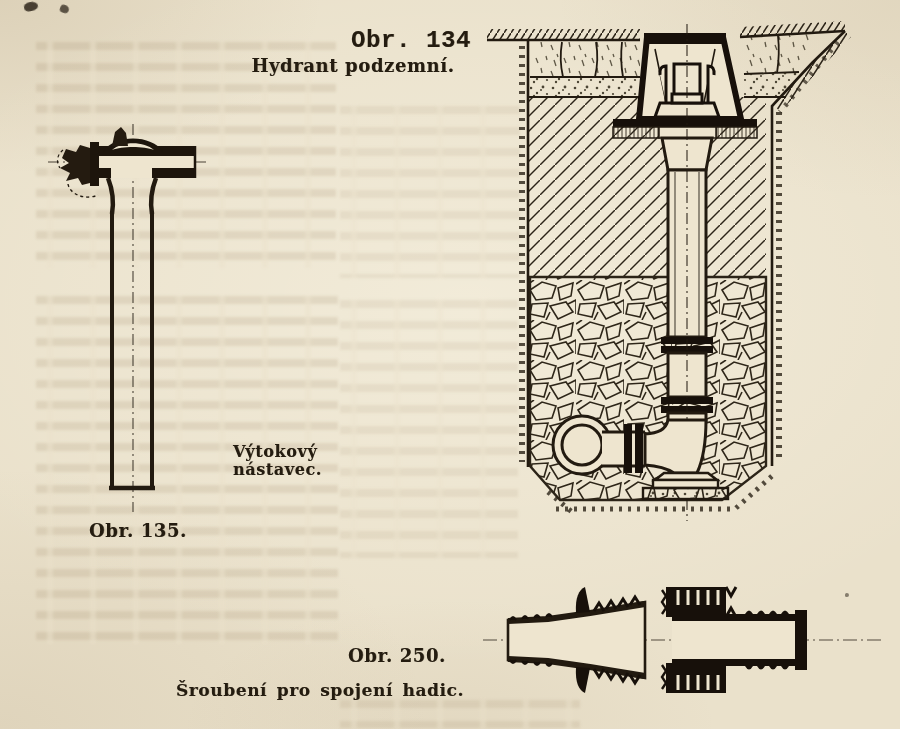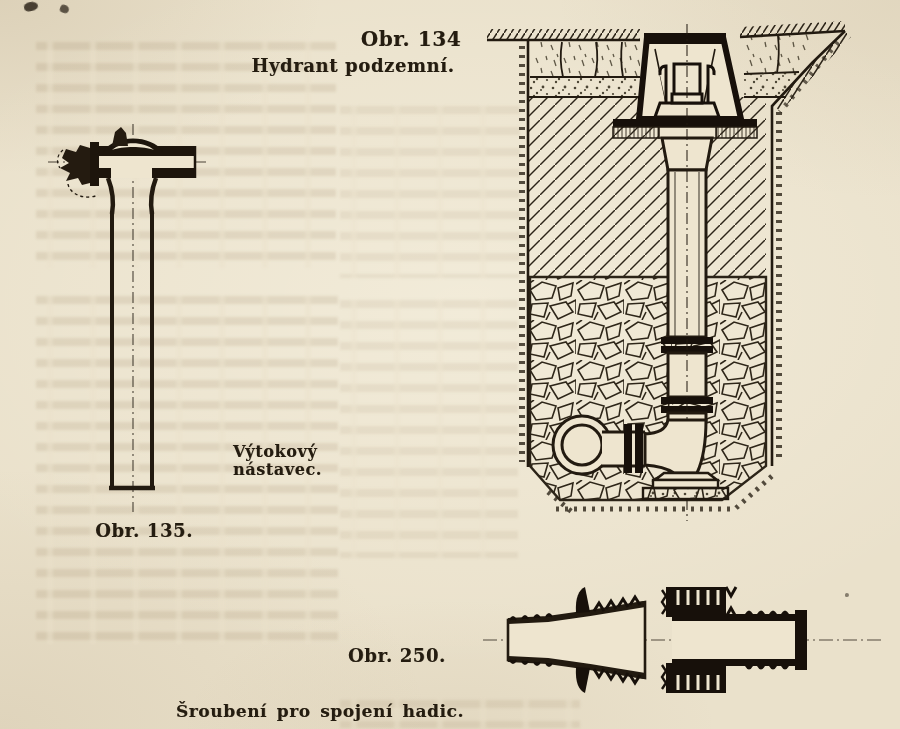--- a/index.html
+++ b/index.html
@@ -211,25 +211,25 @@
       <g stroke="#eee5cf" stroke-width="3">
         <path d="M678,590 V605 M688,590 V605 M698,590 V605 M708,590 V605 M718,590 V605"></path>
         <path d="M678,675 V690 M688,675 V690 M698,675 V690 M708,675 V690 M718,675 V690"></path>
       </g>
       <path d="M726,587 l5,9 5,-9 M726,617 l5,-9 5,9" stroke="#17100a" stroke-width="3" fill="none"></path>
       <path d="M662,590 l4,6 -4,6 4,6 -4,6" stroke="#17100a" stroke-width="2.4" fill="none"></path>
       <path d="M662,665 l4,6 -4,6 4,6 -4,6" stroke="#17100a" stroke-width="2.4" fill="none"></path>
     </g>
   </svg>
 
-  <div class="caption c-center" style="left:311px;top:27px;width:200px;font-size:20px;">Obr. 134</div>
+  <div class="caption c-center" style="left:311px;top:27px;width:200px;font-size:24px;font-family:Liberation Mono, monospace;">Obr. 134</div>
   <div class="caption c-center" style="left:233px;top:55px;width:240px;font-size:18px;">Hydrant podzemní.</div>
 
   <div class="caption" style="left:233px;top:443px;font-size:16px;line-height:18px;">
     <span style="display:block;">Výtokový</span>
     <span style="display:block;">nástavec.</span>
   </div>
-  <div class="caption c-center" style="left:83px;top:520px;width:110px;font-size:18px;text-align:right;">Obr. 135.</div>
+  <div class="caption c-center" style="left:83px;top:520px;width:110px;font-size:18px;">Obr. 135.</div>
 
   <div class="caption c-center" style="left:327px;top:645px;width:140px;font-size:18px;">Obr. 250.</div>
-  <div class="caption c-center" style="left:165px;top:701px;width:310px;font-size:17px;word-spacing:3px;">Šroubení pro spojení hadic.</div>
+  <div class="caption c-center" style="left:165px;top:680px;width:310px;font-size:17px;word-spacing:3px;">Šroubení pro spojení hadic.</div>
 
 </div>
 
 </body></html>

